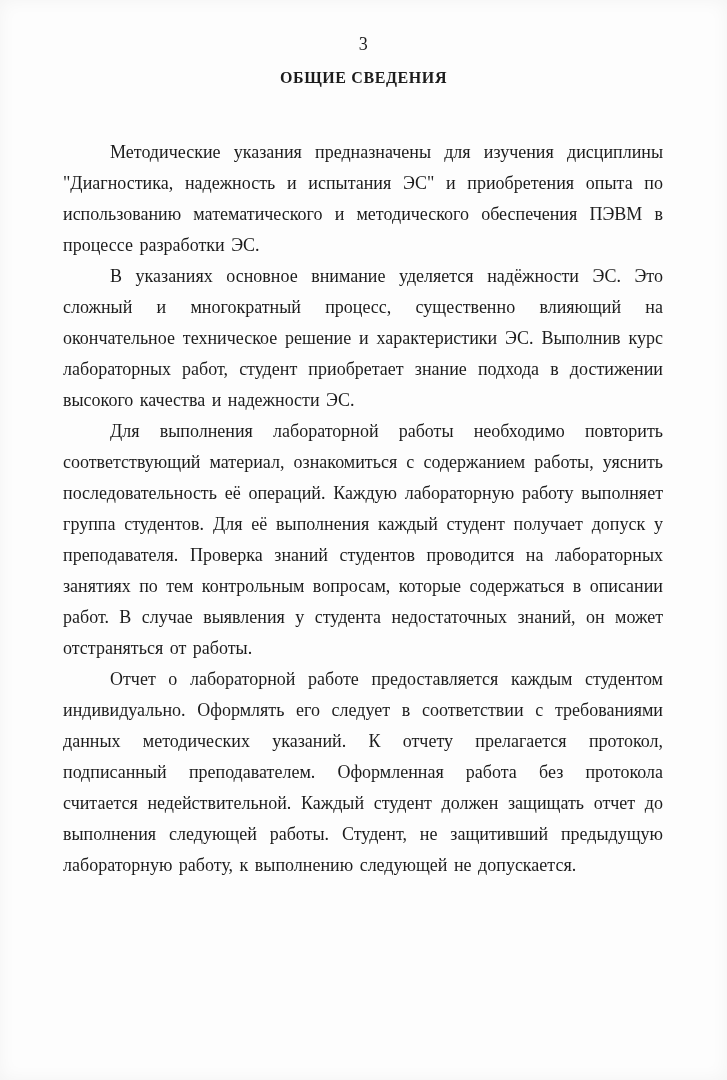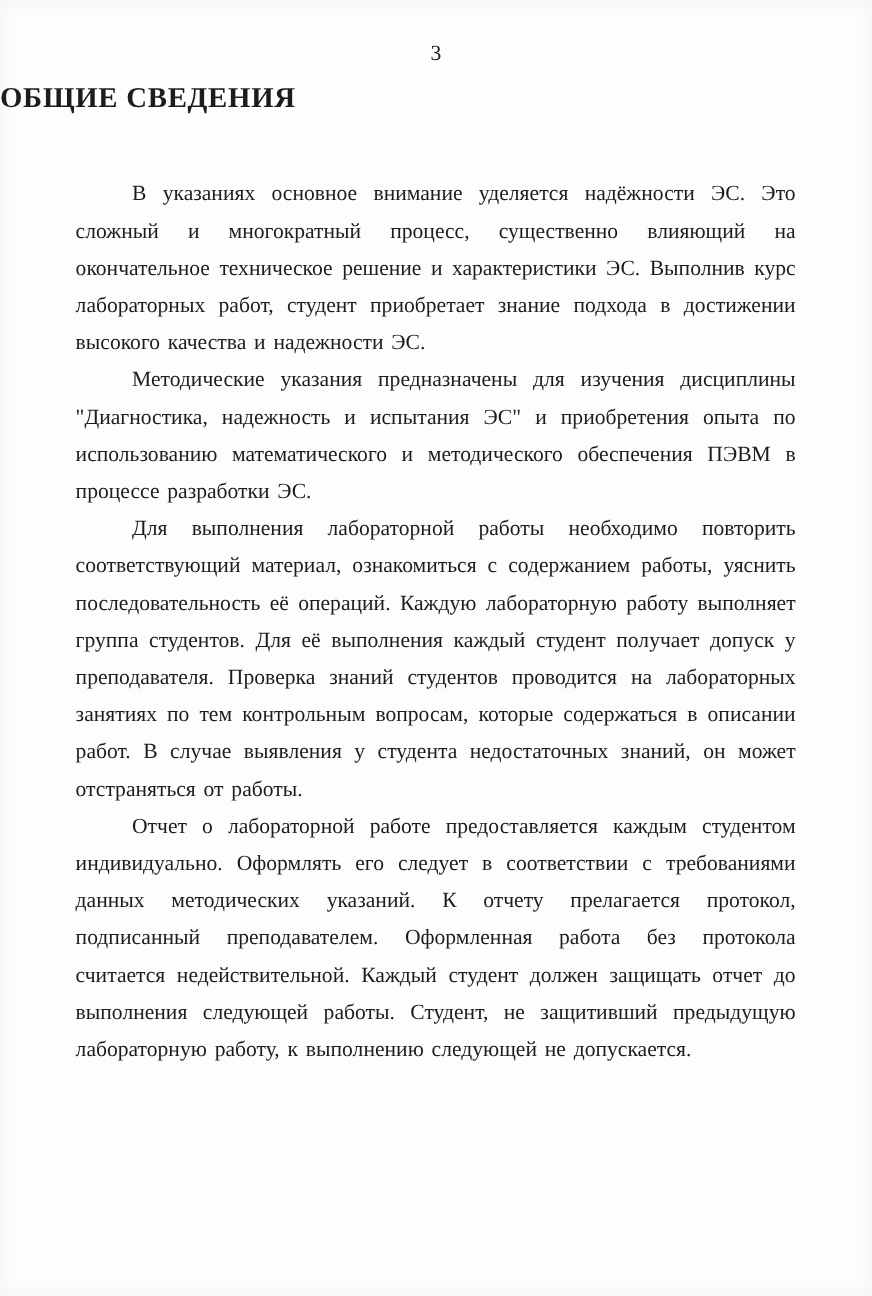--- a/index.html
+++ b/index.html
@@ -20,21 +20,22 @@
     box-sizing: border-box;
   }
   .page-number {
     text-align: center;
     padding-top: 34px;
     font-size: 18px;
     letter-spacing: 0.5px;
   }
   .doc-title {
     margin: 14px 0 0 0;
-    font-size: 24px;
+    text-align: center;
+    font-size: 16px;
     font-weight: bold;
     letter-spacing: 0.6px;
   }
   .content {
     margin: 50px 64px 0 63px; 
   }
   .content p {
     margin: 0;
     font-size: 18px;
     line-height: 31px;
@@ -45,18 +46,18 @@
 </style>
 </head>
 <body>
 
 <div class="page">
   <div class="page-number">3</div>
 
   <h1 class="doc-title">ОБЩИЕ СВЕДЕНИЯ</h1>
 
   <div class="content">
+    <p>Методические указания предназначены для изучения дисциплины "Диагностика, надежность и испытания ЭС" и приобретения опыта по использованию математического и методического обеспечения ПЭВМ в процессе разработки ЭС.</p>
     <p>В указаниях основное внимание уделяется надёжности ЭС. Это сложный и многократный процесс, существенно влияющий на окончательное техническое решение и характеристики ЭС. Выполнив курс лабораторных работ, студент приобретает знание подхода в достижении высокого качества и надежности ЭС.</p>
-    <p>Методические указания предназначены для изучения дисциплины "Диагностика, надежность и испытания ЭС" и приобретения опыта по использованию математического и методического обеспечения ПЭВМ в процессе разработки ЭС.</p>
     <p>Для выполнения лабораторной работы необходимо повторить соответствующий материал, ознакомиться с содержанием работы, уяснить последовательность её операций. Каждую лабораторную работу выполняет группа студентов. Для её выполнения каждый студент получает допуск у преподавателя. Проверка знаний студентов проводится на лабораторных занятиях по тем контрольным вопросам, которые содержаться в описании работ. В случае выявления у студента недостаточных знаний, он может отстраняться от работы.</p>
     <p>Отчет о лабораторной работе предоставляется каждым студентом индивидуально. Оформлять его следует в соответствии с требованиями данных методических указаний. К отчету прелагается протокол, подписанный преподавателем. Оформленная работа без протокола считается недействительной. Каждый студент должен защищать отчет до выполнения следующей работы. Студент, не защитивший предыдущую лабораторную работу, к выполнению следующей не допускается.</p>
   </div>
 </div>
 
 </body></html>

